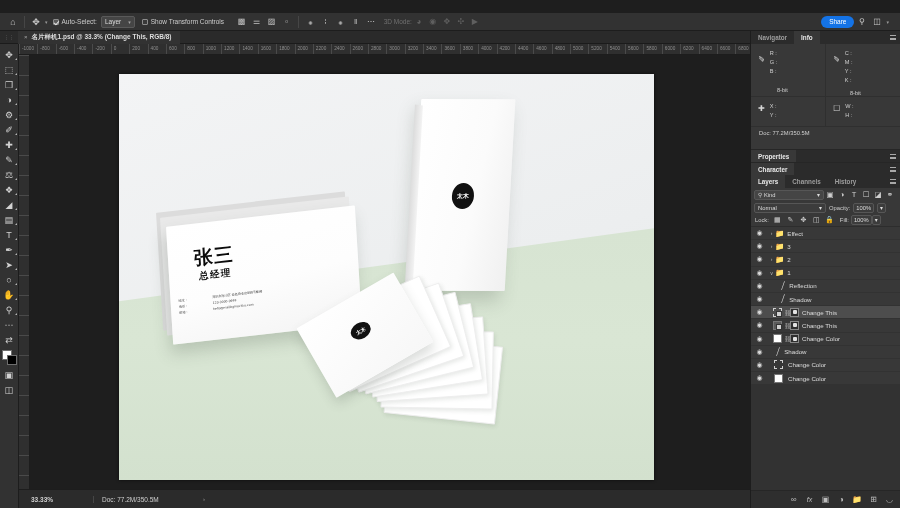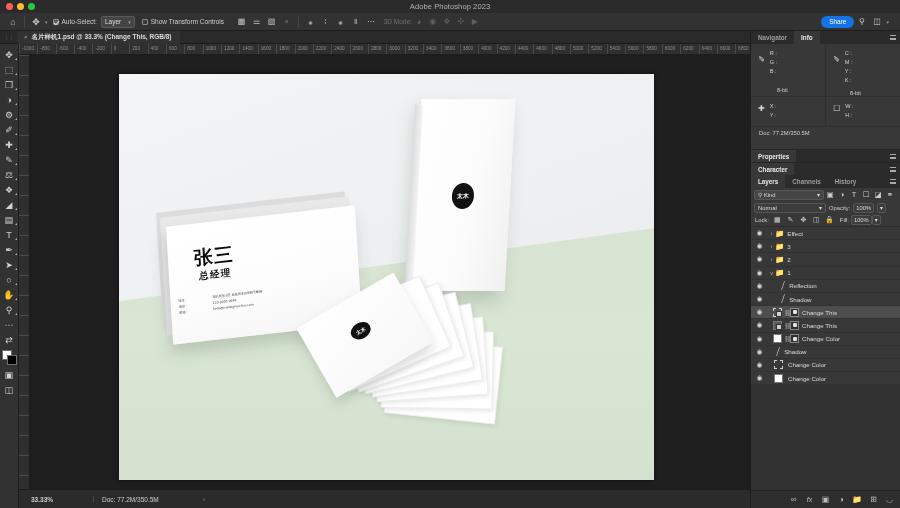--- a/index.html
+++ b/index.html
@@ -277,28 +277,20 @@
     border-top:1px solid #262626; display:flex; align-items:center; justify-content:flex-end;
     padding-right:4px; gap:1px;
   }
   .fbtn{ width:15px; text-align:center; font-size:8px; color:#bdbdbd; }
 </style>
 </head>
 <body>
 
 <div class="app">
 
-  <div class="titlebar">
-    <div class="traffic">
-      <div class="tl r"></div>
-      <div class="tl y"></div>
-      <div class="tl g"></div>
-    </div>
-    <div class="apptitle">Adobe Photoshop 2023</div>
-  </div>
 
   <div class="optionsbar">
     <div class="home-ic">⌂</div>
     <div class="divider-v"></div>
     <div class="tool-ic">✥</div>
     <div class="caret">▾</div>
     <div class="ob-item">
       <div class="chk on"></div>
       <span class="lbl">Auto-Select:</span>
     </div>

